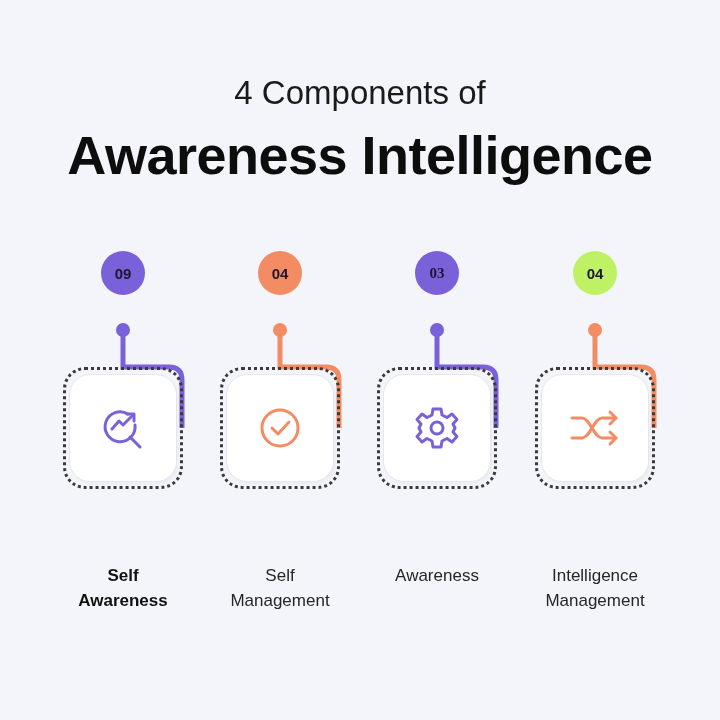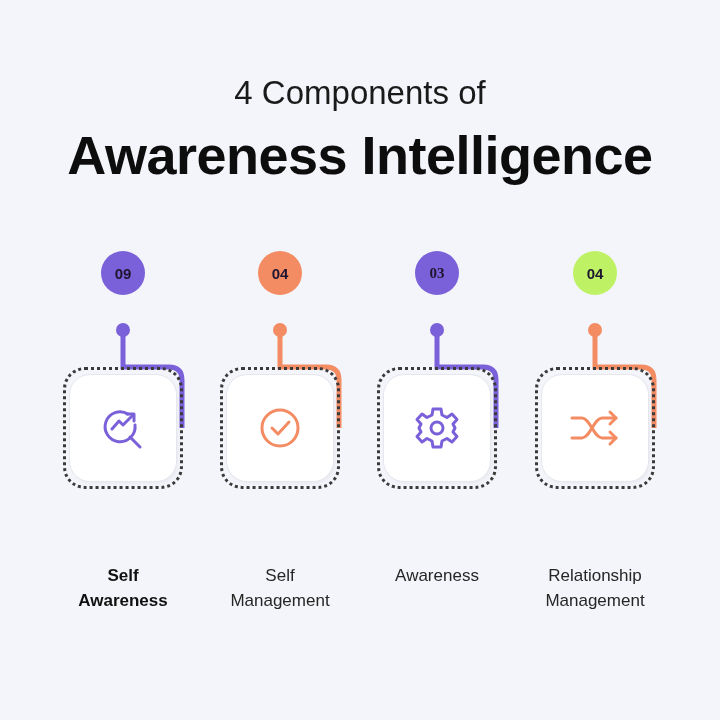--- a/index.html
+++ b/index.html
@@ -111,16 +111,16 @@
   <div class="dotbox" style="left:20px;"></div>
   <div class="card" style="left:27px;">
     <svg width="54" height="50" viewBox="0 0 54 50" fill="none" stroke="#f48c63" stroke-width="3" stroke-linecap="round" stroke-linejoin="round">
       <path d="M4 15 H14 C22 15 26 35 34 35 H48"></path>
       <path d="M4 35 H14 C22 35 26 15 34 15 H48"></path>
       <path d="M42 9 L48 15 L42 21"></path>
       <path d="M42 29 L48 35 L42 41"></path>
     </svg>
   </div>
   <div class="label">
-    <div>Relationship</div>
+    <div>Intelligence</div>
     <div>Management</div>
   </div>
 </div>
 
 </body></html>

